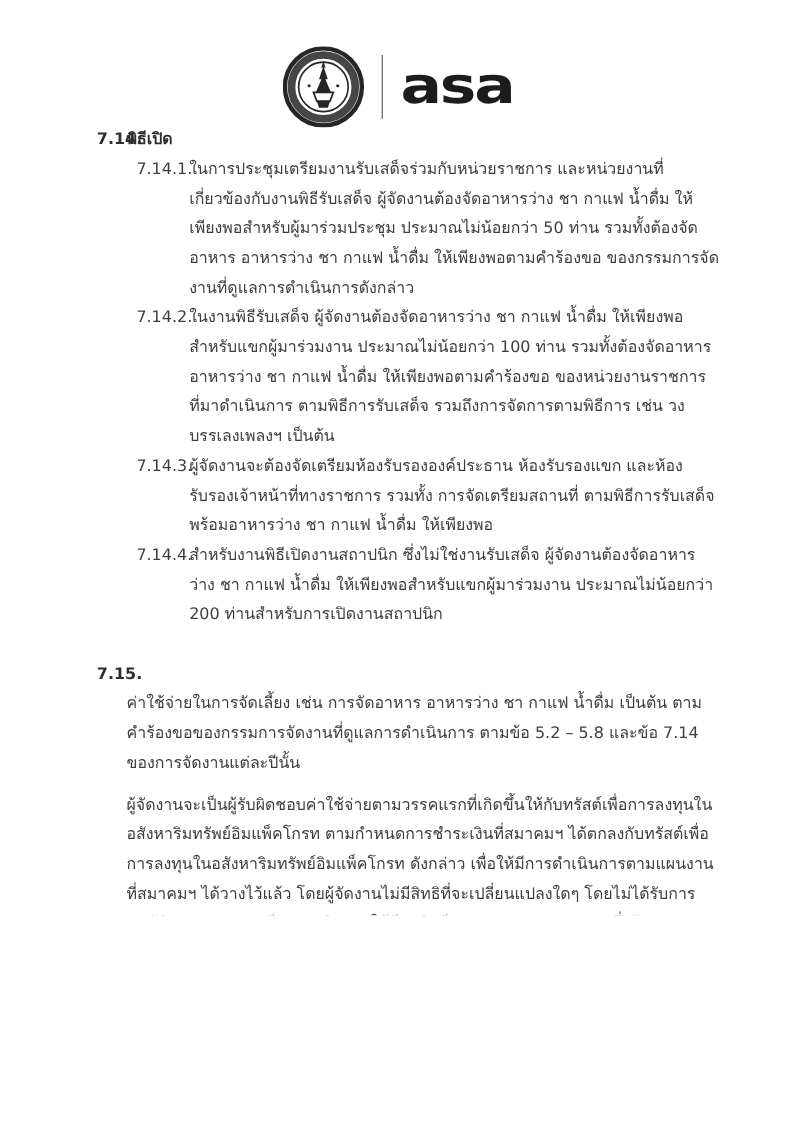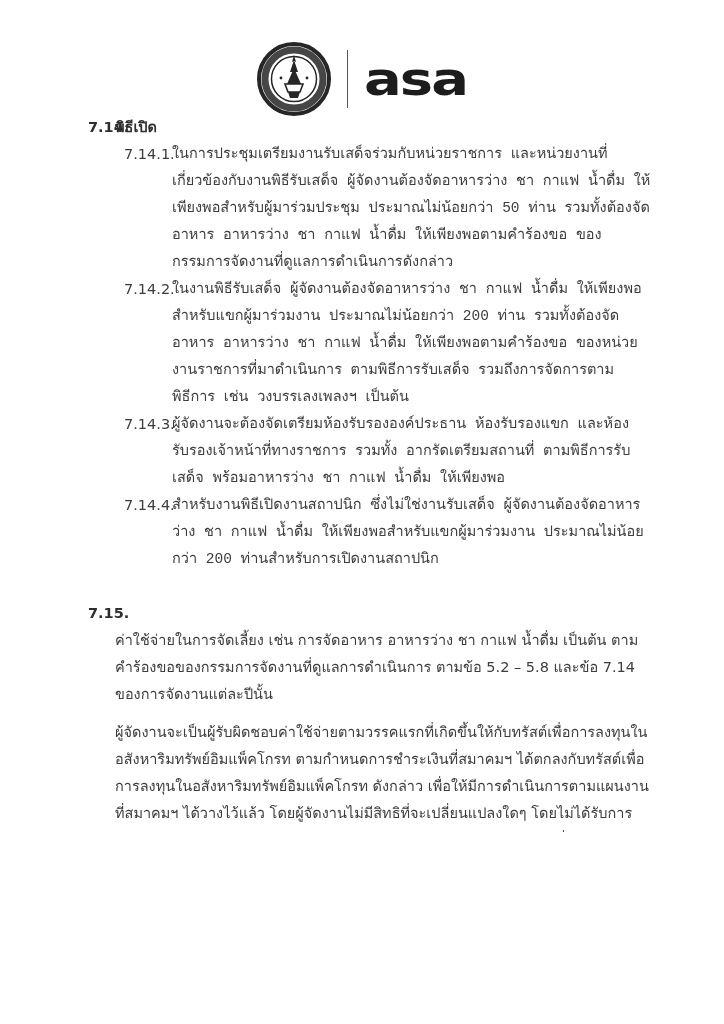--- a/index.html
+++ b/index.html
@@ -73,21 +73,20 @@
   .sub-item{
     display:flex;
     margin-left:36px;
   }
   .sub-item .sub-num{
     width:48px;
     flex:0 0 auto;
   }
   .sub-item .sub-text{
     flex:1 1 auto;
-    font-family:Liberation Mono, monospace;
   }
   .summary-line{
     margin-top:27px;
   }
   .sec-gap{
     height:27px;
   }
   .para2{
     margin-top:11px;
   }
@@ -143,25 +142,25 @@
       <span class="sec-num">7.14.</span>
       <span>พิธีเปิด</span>
     </div>
 
     <div class="sub-item">
       <span class="sub-num">7.14.1.</span>
       <span class="sub-text">ในการประชุมเตรียมงานรับเสด็จร่วมกับหน่วยราชการ และหน่วยงานที่เกี่ยวข้องกับงานพิธีรับเสด็จ ผู้จัดงานต้องจัดอาหารว่าง ชา กาแฟ น้ำดื่ม ให้เพียงพอสำหรับผู้มาร่วมประชุม ประมาณไม่น้อยกว่า 50 ท่าน รวมทั้งต้องจัดอาหาร อาหารว่าง ชา กาแฟ น้ำดื่ม ให้เพียงพอตามคำร้องขอ ของกรรมการจัดงานที่ดูแลการดำเนินการดังกล่าว</span>
     </div>
     <div class="sub-item">
       <span class="sub-num">7.14.2.</span>
-      <span class="sub-text">ในงานพิธีรับเสด็จ ผู้จัดงานต้องจัดอาหารว่าง ชา กาแฟ น้ำดื่ม ให้เพียงพอสำหรับแขกผู้มาร่วมงาน ประมาณไม่น้อยกว่า 200 ท่าน รวมทั้งต้องจัดอาหาร อาหารว่าง ชา กาแฟ น้ำดื่ม ให้เพียงพอตามคำร้องขอ ของหน่วยงานราชการที่มาดำเนินการ ตามพิธีการรับเสด็จ รวมถึงการจัดการตามพิธีการ เช่น วงบรรเลงเพลงฯ เป็นต้น</span>
+      <span class="sub-text">ในงานพิธีรับเสด็จ ผู้จัดงานต้องจัดอาหารว่าง ชา กาแฟ น้ำดื่ม ให้เพียงพอสำหรับแขกผู้มาร่วมงาน ประมาณไม่น้อยกว่า 100 ท่าน รวมทั้งต้องจัดอาหาร อาหารว่าง ชา กาแฟ น้ำดื่ม ให้เพียงพอตามคำร้องขอ ของหน่วยงานราชการที่มาดำเนินการ ตามพิธีการรับเสด็จ รวมถึงการจัดการตามพิธีการ เช่น วงบรรเลงเพลงฯ เป็นต้น</span>
     </div>
     <div class="sub-item">
       <span class="sub-num">7.14.3.</span>
-      <span class="sub-text">ผู้จัดงานจะต้องจัดเตรียมห้องรับรององค์ประธาน ห้องรับรองแขก และห้องรับรองเจ้าหน้าที่ทางราชการ รวมทั้ง อากรัดเตรียมสถานที่ ตามพิธีการรับเสด็จ พร้อมอาหารว่าง ชา กาแฟ น้ำดื่ม ให้เพียงพอ</span>
+      <span class="sub-text">ผู้จัดงานจะต้องจัดเตรียมห้องรับรององค์ประธาน ห้องรับรองแขก และห้องรับรองเจ้าหน้าที่ทางราชการ รวมทั้ง การจัดเตรียมสถานที่ ตามพิธีการรับเสด็จ พร้อมอาหารว่าง ชา กาแฟ น้ำดื่ม ให้เพียงพอ</span>
     </div>
     <div class="sub-item">
       <span class="sub-num">7.14.4.</span>
       <span class="sub-text">สำหรับงานพิธีเปิดงานสถาปนิก ซึ่งไม่ใช่งานรับเสด็จ ผู้จัดงานต้องจัดอาหารว่าง ชา กาแฟ น้ำดื่ม ให้เพียงพอสำหรับแขกผู้มาร่วมงาน ประมาณไม่น้อยกว่า 200 ท่านสำหรับการเปิดงานสถาปนิก</span>
     </div>
 
 
     <div class="sec-gap"></div>
 
     <div class="sec-head">

